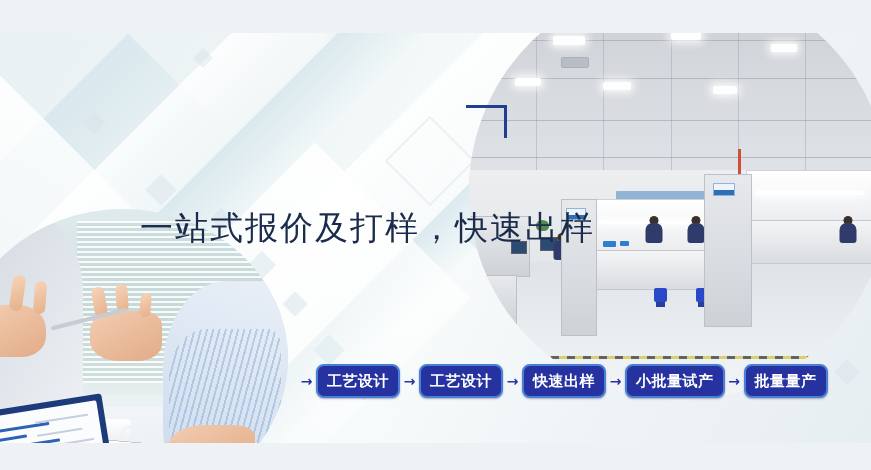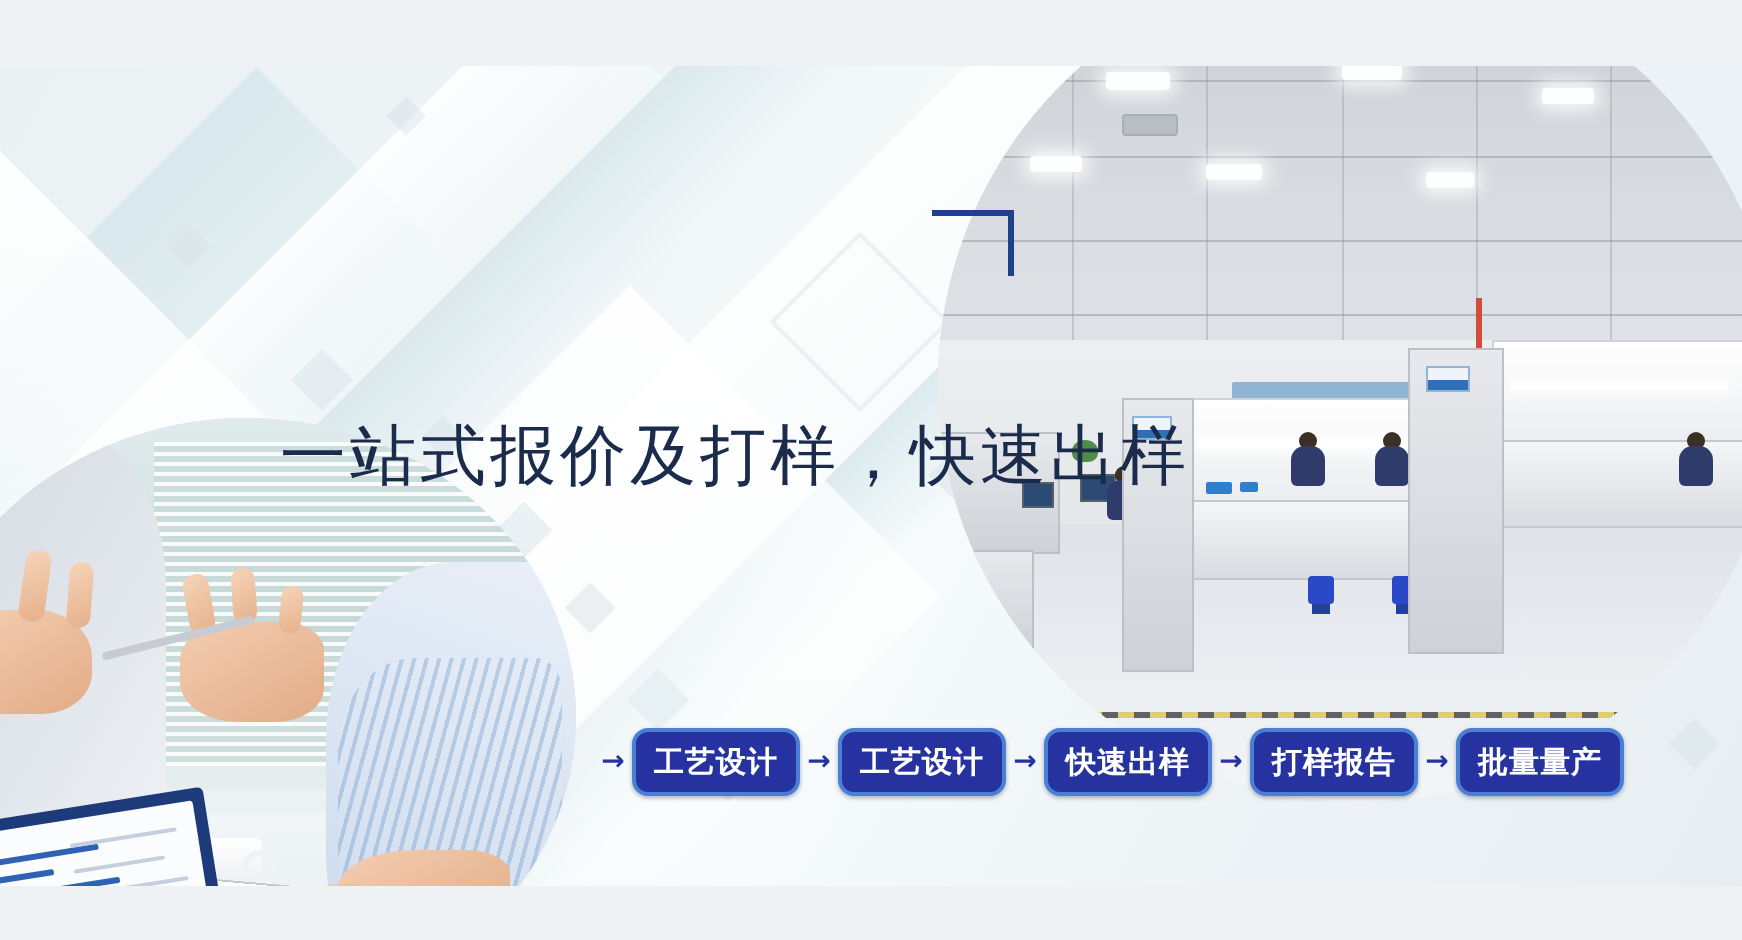--- a/index.html
+++ b/index.html
@@ -500,21 +500,21 @@
         <span>工艺设计</span>
       </div>
       <div class="arrow">→</div>
 
       <div class="chip">
         <span>快速出样</span>
       </div>
       <div class="arrow">→</div>
 
       <div class="chip">
-        <span>打样报告</span>
+        <span>小批量试产</span>
       </div>
       <div class="arrow">→</div>
 
       <div class="chip">
         <span>批量量产</span>
       </div>
 
     </div>
 
   </div>

